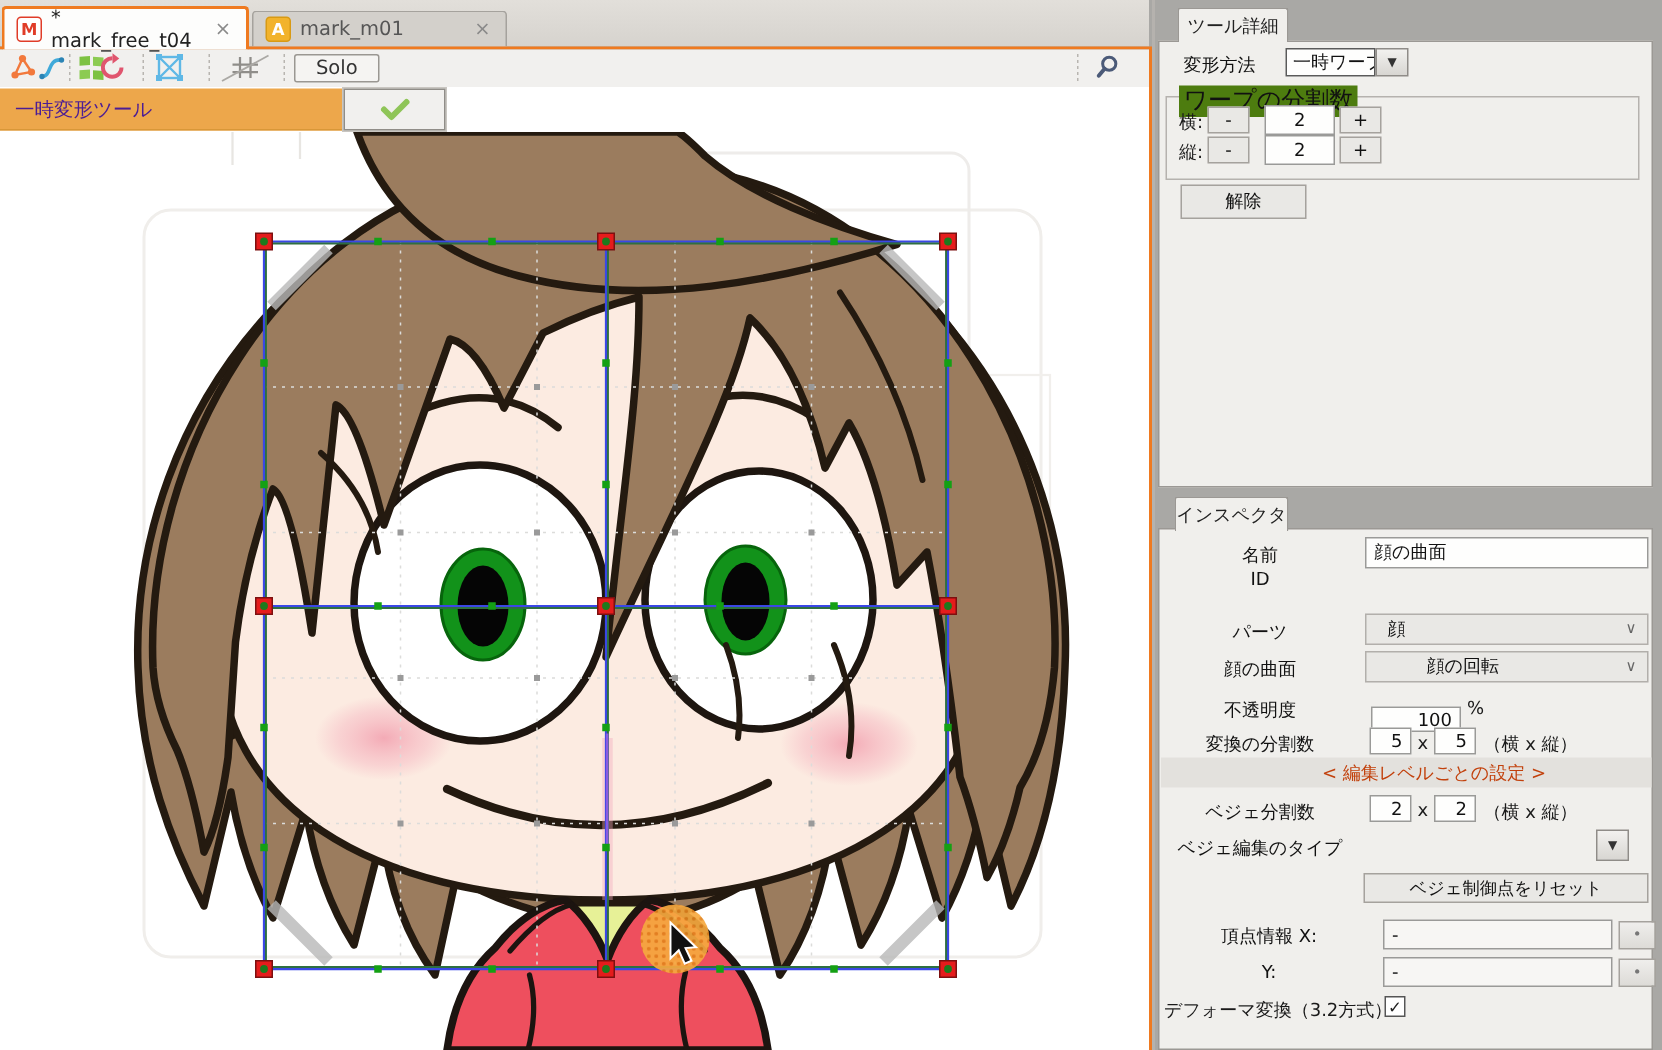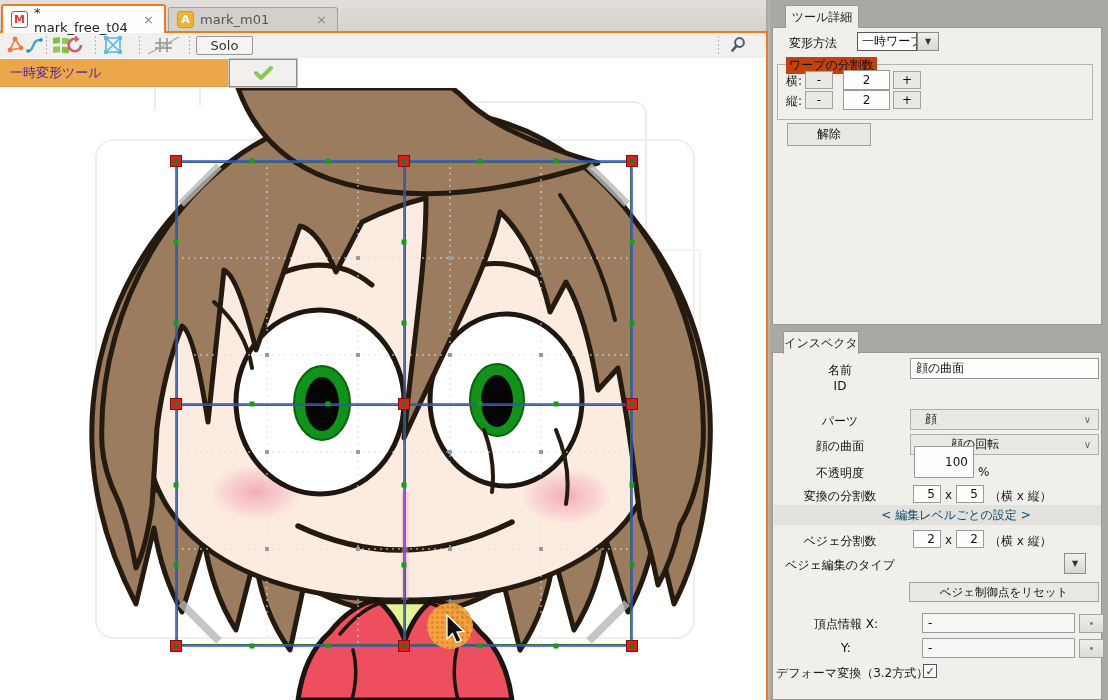--- a/index.html
+++ b/index.html
@@ -55,23 +55,23 @@
   .flat-combo { position:absolute; background:#e9e8e5; border:1px solid #b2afab; font-size:12px;
     color:#111; display:flex; align-items:center; }
   .flat-combo .chev { position:absolute; right:7px; color:#666; font-size:10px; }
   .win-combo-field { position:absolute; background:#fefefd; border:1px solid #5a5a5a; font-size:11px;
     color:#111; display:flex; align-items:center; padding-left:4px; overflow:hidden; white-space:nowrap; }
   .win-combo-btn { position:absolute; background:linear-gradient(#f2f1ef,#d8d6d2); border:1px solid #8f8c88;
     display:flex; align-items:center; justify-content:center; font-size:8px; color:#333; }
   .gray-btn { position:absolute; background:#e9e8e5; border:1px solid #a5a29d; font-size:12px; color:#111;
     display:flex; align-items:center; justify-content:center; }
   .group-box { position:absolute; border:1px solid #b5b2ae; }
-  .group-legend { position:absolute; top:-8px; left:8px; background:#c2410c; padding:0 3px; font-size:12px; color:#111;text-align:right; }
+  .group-legend { position:absolute; top:-8px; left:8px; background:#4d7c0f; padding:0 3px; font-size:16px; color:#111;text-align:right; }
   #section-band { position:absolute; left:1px; width:327px; height:20px; background:#e3e1dd;
-    font-size:12px; color:#0c4a6e; display:flex; align-items:center; justify-content:center;padding-left:37px; }
+    font-size:12px; color:#c2410c; display:flex; align-items:center; justify-content:center;padding-left:37px; }
   .side-btn { position:absolute; background:linear-gradient(#efeeec,#dddbd7); border:1px solid #a5a29d;
     display:flex; align-items:center; justify-content:center; color:#777; font-size:10px; }
   .cb-box { position:absolute; width:14px; height:14px; background:#fff; border:1px solid #555;
     font-size:11px; color:#222; display:flex; align-items:center; justify-content:center; }
 </style>
 </head>
 <body>
 
 <div id="app">
 
@@ -362,21 +362,21 @@
         <span class="chev">∨</span>
       </div>
 
       <div class="rt-lbl" style="left:0; top:85px; width:134px;">顔の曲面</div>
       <div class="flat-combo" style="left:137px; top:81px; width:189px; height:21px; padding-left:40px;">
         <span>顔の回転</span>
         <span class="chev">∨</span>
       </div>
 
       <div class="rt-lbl" style="left:0; top:112px; width:134px;">不透明度</div>
-      <input class="txt-input num-input" style="left: 141px; top: 93px; width: 60px; height: 32px;" readonly="" value="100">
+      <input class="txt-input num-input" style="left: 141px; top: 118px; width: 60px; height: 17px;" readonly="" value="100">
       <div class="lbl" style="position:absolute; left:205px; top:112px;">%</div>
 
       <div class="rt-lbl" style="left:0; top:135px; width:134px;">変換の分割数</div>
       <input class="txt-input num-input" style="left: 140px; top: 132px; width: 28px; height: 18px;" readonly="" value="5">
       <div class="lbl" style="position:absolute; left:172px; top:135px;">x</div>
       <input class="txt-input num-input" style="left: 183px; top: 132px; width: 28px; height: 18px;" readonly="" value="5">
       <div class="lbl" style="position:absolute; left:216px; top:135px;">（横 x 縦）</div>
 
       <div id="section-band" style="top:152px;">&lt; 編集レベルごとの設定 &gt;</div>
 

